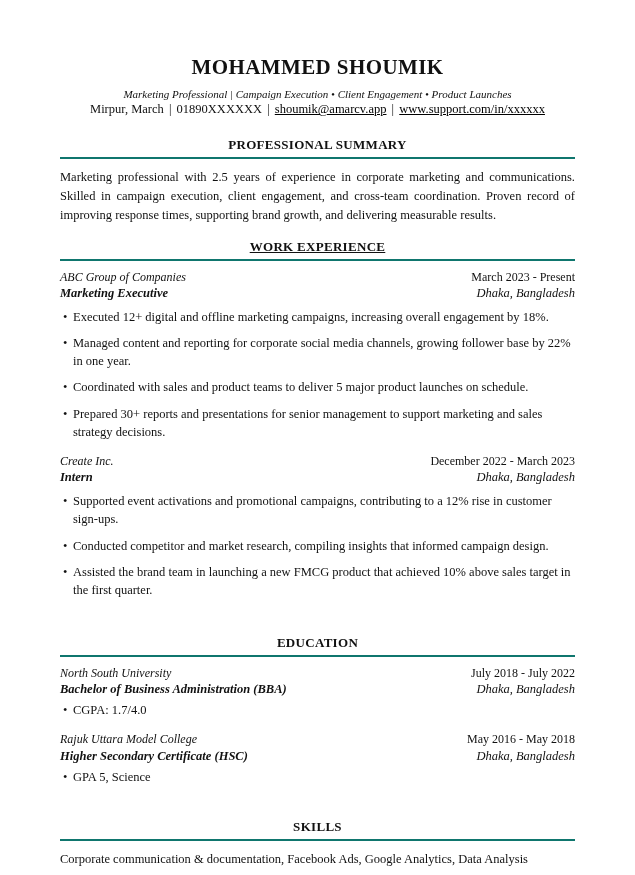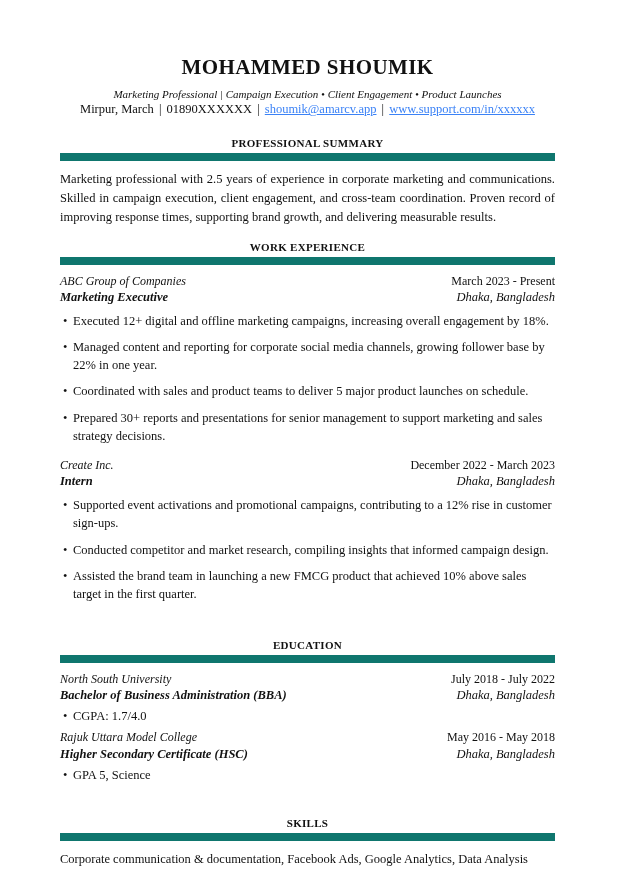--- a/index.html
+++ b/index.html
@@ -7,21 +7,21 @@
   body {
     width: 635px;
     height: 875px;
     font-family: "Liberation Serif", serif;
     color: #111111;
     overflow: hidden;
   }
   .page {
     width: 635px;
     height: 875px;
-    padding: 56px 80px 0 60px;
+    padding: 56px 60px 0 60px;
   }
   
   .hdr { text-align: center; }
   .name {
     font-size: 21px;
     font-weight: bold;
     letter-spacing: 0.4px;
     line-height: 1.1;
     margin-bottom: 8px;
   }
@@ -30,49 +30,49 @@
     line-height: 1.3;
     margin-bottom: 0;
     font-style: italic;
   }
   .contact {
     font-size: 12.5px;
     line-height: 1.3;
   }
   .contact .sep { padding: 0 2px; }
   a.link {
-    color: #3b82f6;
+    color: #000000;
     text-decoration: underline;
     cursor: pointer;
   }
   
   .sec-head {
     text-align: center;
-    font-size: 11px;
+    font-size: 13px;
     font-weight: bold;
     letter-spacing: 0.3px;
     padding-bottom: 4px;
-    border-bottom: 8px solid #0f766e;
+    border-bottom: 2px solid #0f766e;
   }
   .mt-summary    { margin-top: 19px; }
-  .mt-experience { margin-top: 14px; }
+  .mt-experience { margin-top: 14px; text-decoration: underline; }
   .mt-education  { margin-top: 36px; }
   .mt-skills     { margin-top: 33px; }
   
   .para {
     margin-top: 9px;
     font-size: 12.5px;
     line-height: 1.52;
     text-align: justify;
   }
   .para.left { text-align: left; }
   
   .entry { margin-top: 10px; }
   .entry.gap { margin-top: 14px; }
-  .entry.gap-lg { margin-top: 6px; }
+  .entry.gap-lg { margin-top: 14px; }
   .entry-head {
     display: flex;
     justify-content: space-between;
     align-items: flex-start;
   }
   .eh-left  { text-align: left; }
   .eh-right { text-align: right; white-space: nowrap; }
   .line1 { font-size: 12px; line-height: 1.12; }
   .line2 { font-size: 12.5px; line-height: 1.12; margin-top: 2px; }
   .it { font-style: italic; }

